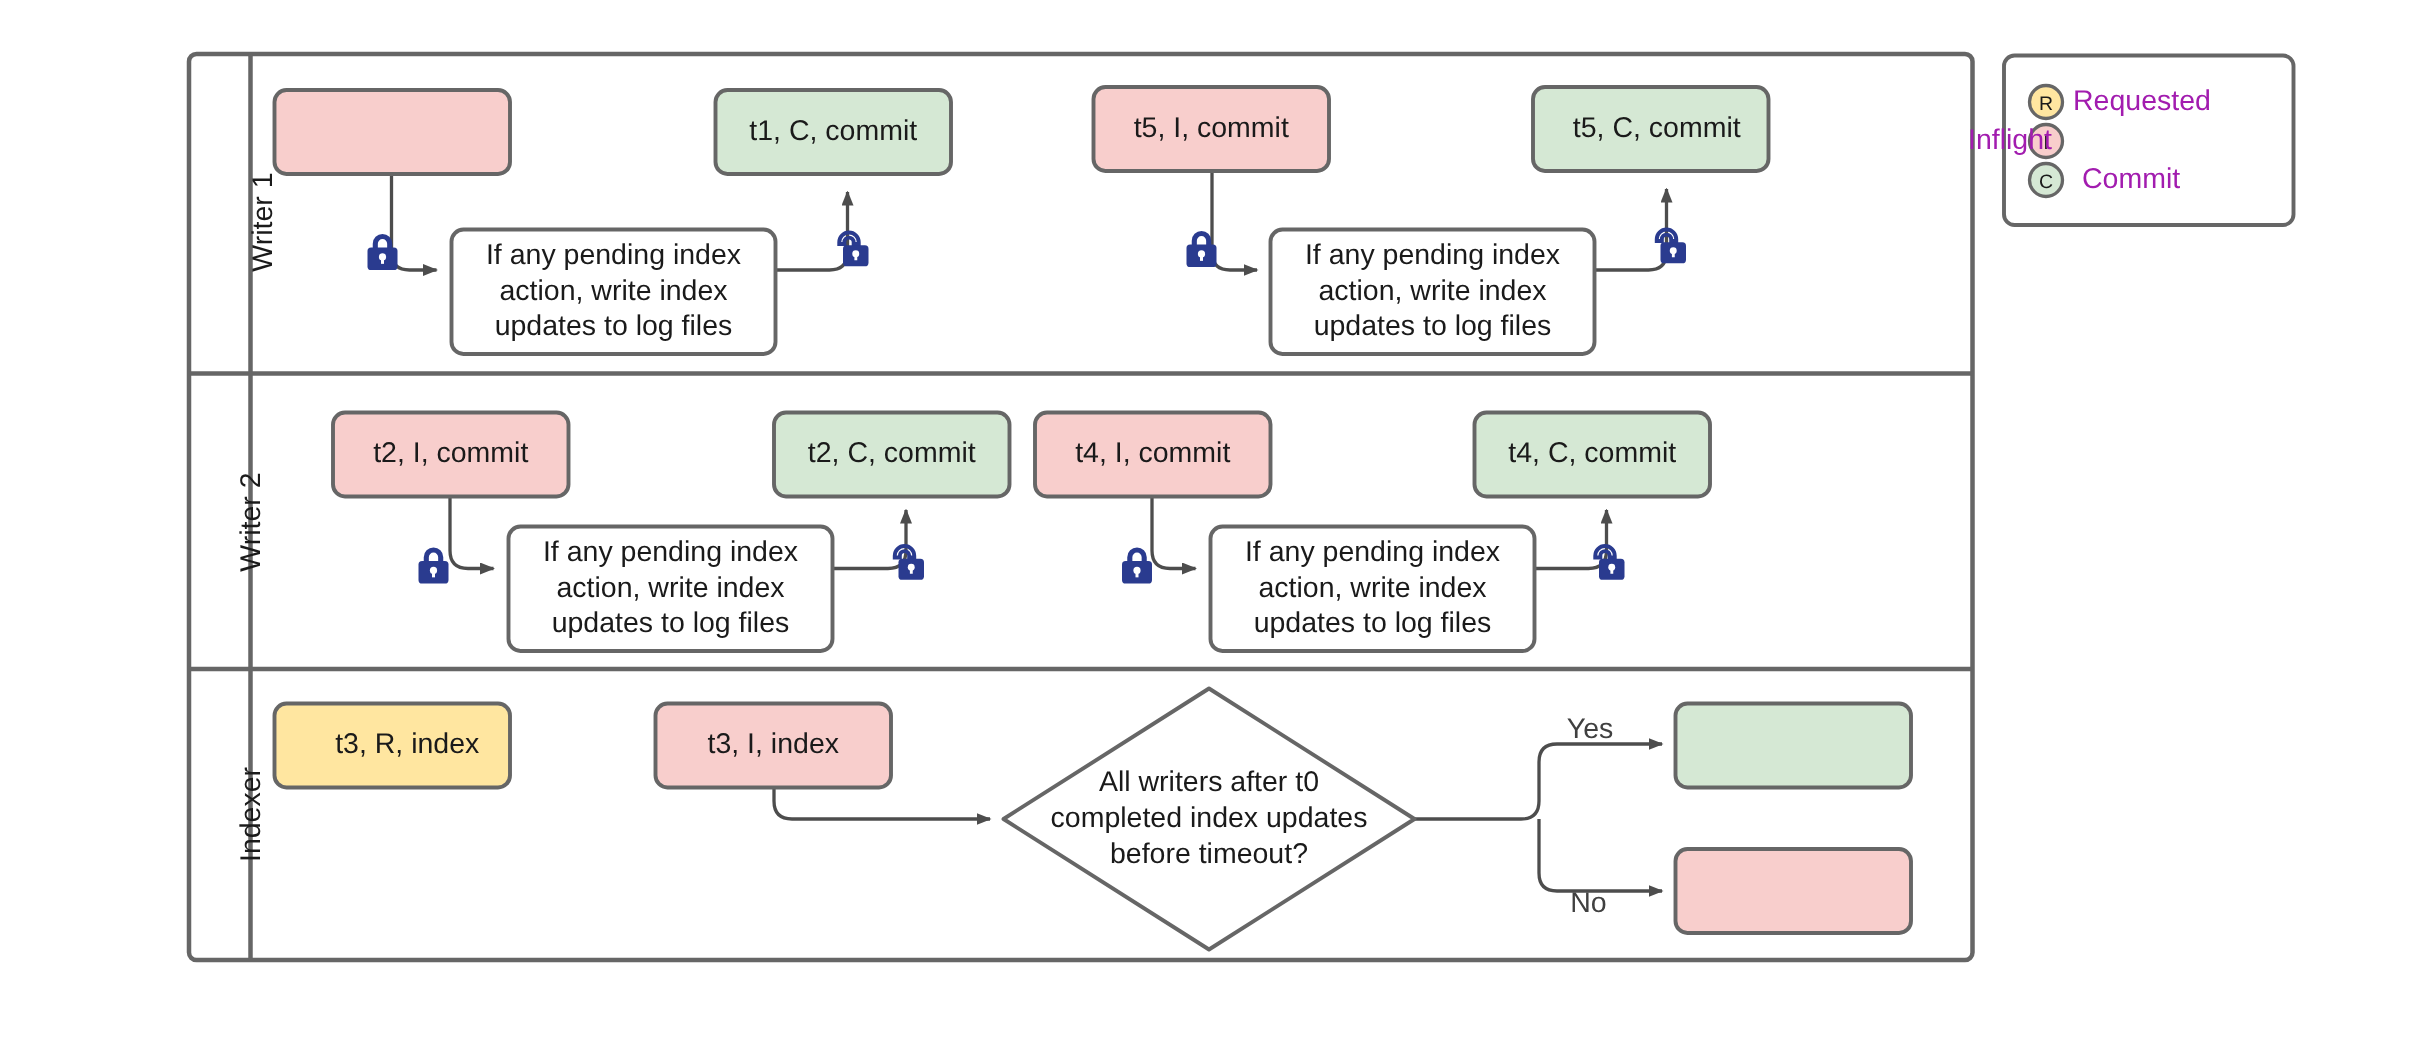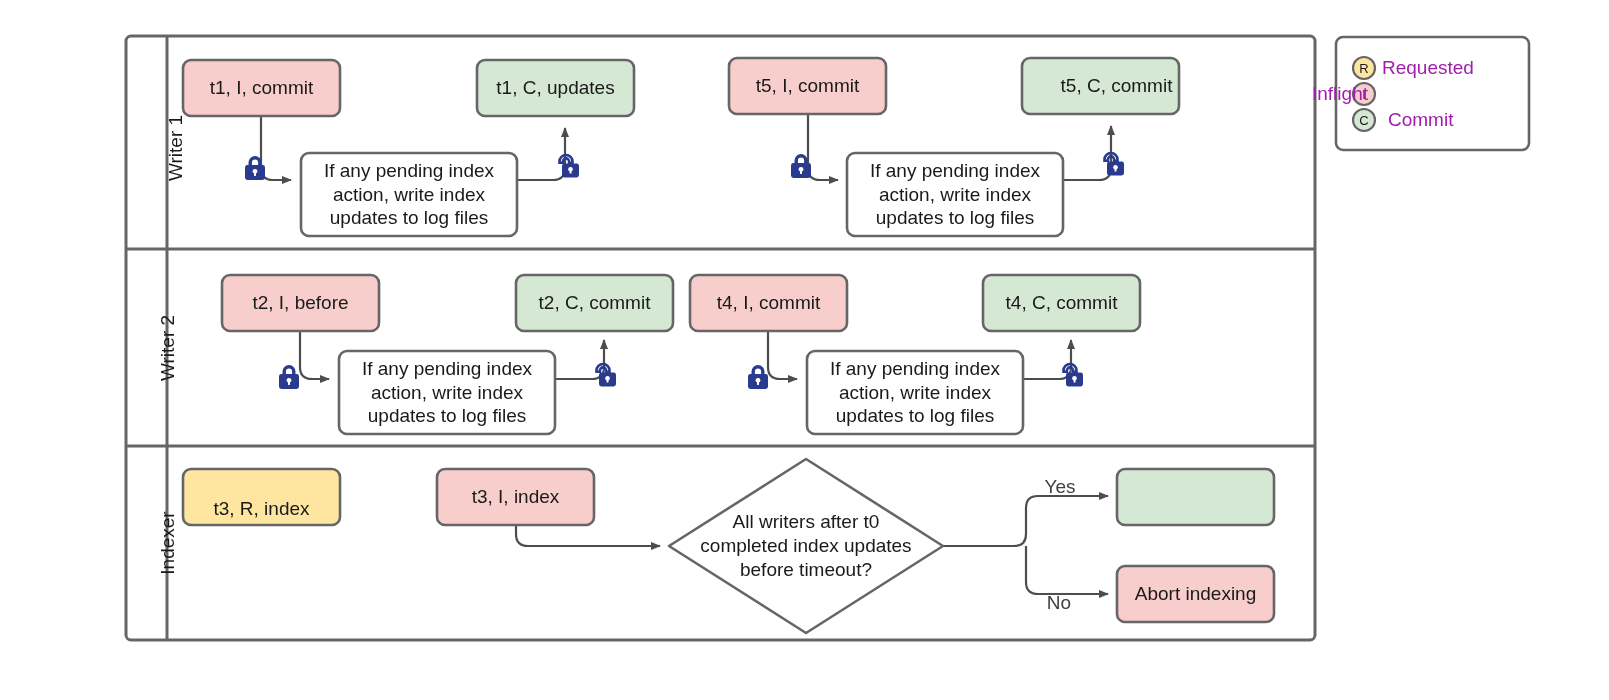--- a/index.html
+++ b/index.html
@@ -188,48 +188,46 @@
       <circle cx="1364" cy="68" r="11" fill="#ffe6a0" stroke="#666666" stroke-width="2.2"></circle>
       <circle cx="1364" cy="94" r="11" fill="#f8cecc" stroke="#666666" stroke-width="2.2"></circle>
       <circle cx="1364" cy="120" r="11" fill="#d5e8d4" stroke="#666666" stroke-width="2.2"></circle>
     </g>
   </svg>
 
   <div class="lanelabel" style="left:66px;top:135px;width:220px;height:26px;transform:rotate(-90deg);">Writer 1</div>
   <div class="lanelabel" style="left:58px;top:335px;width:220px;height:26px;transform:rotate(-90deg);">Writer 2</div>
   <div class="lanelabel" style="left:58px;top:530px;width:220px;height:26px;transform:rotate(-90deg);">Indexer</div>
 
-  <div class="nodeText boxlabel" style="left:183px;top:60px;width:157px;height:56px;">t1, I, commit</div>
-  <div class="nodeText boxlabel" style="left:477px;top:60px;width:157px;height:56px;">t1, C, updates</div>
+  <div class="nodeText boxlabel" style="left:477px;top:60px;width:157px;height:56px;">t1, C, commit</div>
   <div class="nodeText boxlabel" style="left:729px;top:58px;width:157px;height:56px;">t5, I, commit</div>
-  <div class="nodeText boxlabel" style="left:1022px;top:58px;width:165px;height:56px;margin-left:12px;">t5, C, commit</div>
+  <div class="nodeText boxlabel" style="left:1022px;top:58px;width:165px;height:56px;">t5, C, commit</div>
   <div class="nodeText processlabel" style="left:301px;top:153px;width:216px;height:83px;">If any pending index
 action, write index
 updates to log files</div>
   <div class="nodeText processlabel" style="left:847px;top:153px;width:216px;height:83px;">If any pending index
 action, write index
 updates to log files</div>
 
-  <div class="nodeText boxlabel" style="left:222px;top:275px;width:157px;height:56px;">t2, I, before</div>
+  <div class="nodeText boxlabel" style="left:222px;top:275px;width:157px;height:56px;">t2, I, commit</div>
   <div class="nodeText boxlabel" style="left:516px;top:275px;width:157px;height:56px;">t2, C, commit</div>
   <div class="nodeText boxlabel" style="left:690px;top:275px;width:157px;height:56px;">t4, I, commit</div>
   <div class="nodeText boxlabel" style="left:983px;top:275px;width:157px;height:56px;">t4, C, commit</div>
   <div class="nodeText processlabel" style="left:339px;top:351px;width:216px;height:83px;">If any pending index
 action, write index
 updates to log files</div>
   <div class="nodeText processlabel" style="left:807px;top:351px;width:216px;height:83px;">If any pending index
 action, write index
 updates to log files</div>
 
-  <div class="nodeText boxlabel" style="left:183px;top:481px;width:157px;height:56px;">t3, R, index</div>
+  <div class="nodeText boxlabel" style="left:183px;top:469px;width:157px;height:56px;padding-left:10px;">t3, R, index</div>
   <div class="nodeText boxlabel" style="left:437px;top:469px;width:157px;height:56px;">t3, I, index</div>
   <div class="nodeText diamondlabel" style="left:676px;top:506px;width:260px;height:80px;">All writers after t0
 completed index updates
 before timeout?</div>
-  <div class="nodeText boxlabel" style="left:1117px;top:566px;width:157px;height:56px;">Abort indexing</div>
 
   <div class="edgelabel" style="left:1036px;top:475px;width:48px;height:24px;">Yes</div>
   <div class="edgelabel" style="left:1038px;top:591px;width:42px;height:24px;">No</div>
 
   <div class="legendGlyph" style="left:1353px;top:57px;">R</div>
   <div class="legendGlyph" style="left:1353px;top:83px;">I</div>
   <div class="legendGlyph" style="left:1353px;top:109px;">C</div>
 
   <div class="legendlabel" style="left:1382px;top:57px;height:22px;">Requested</div>
   <div class="legendlabel" style="left:1312px;top:83px;height:22px;">Inflight</div>

